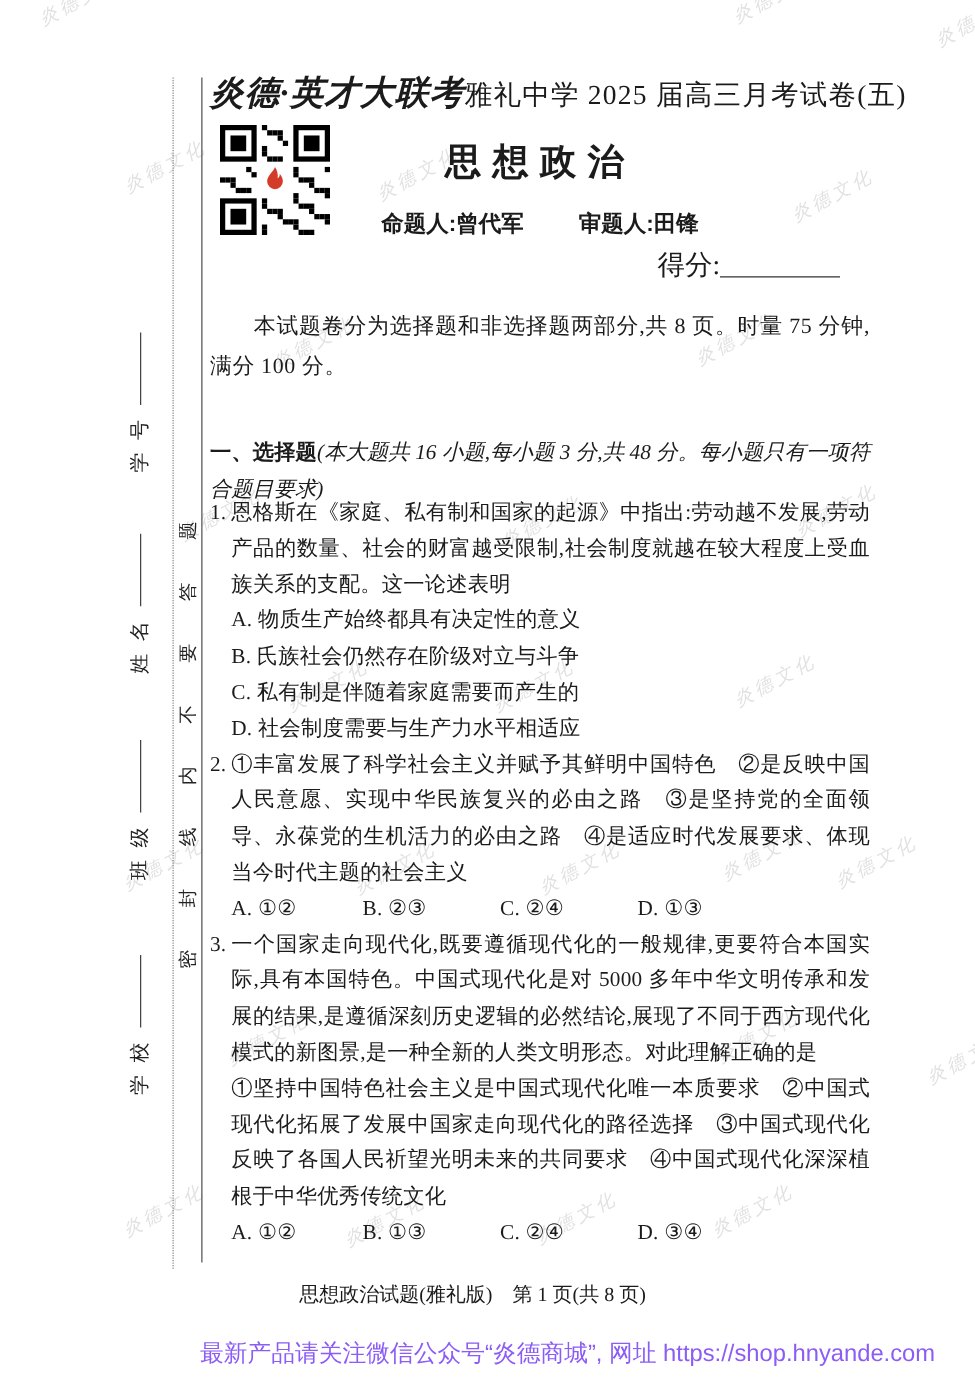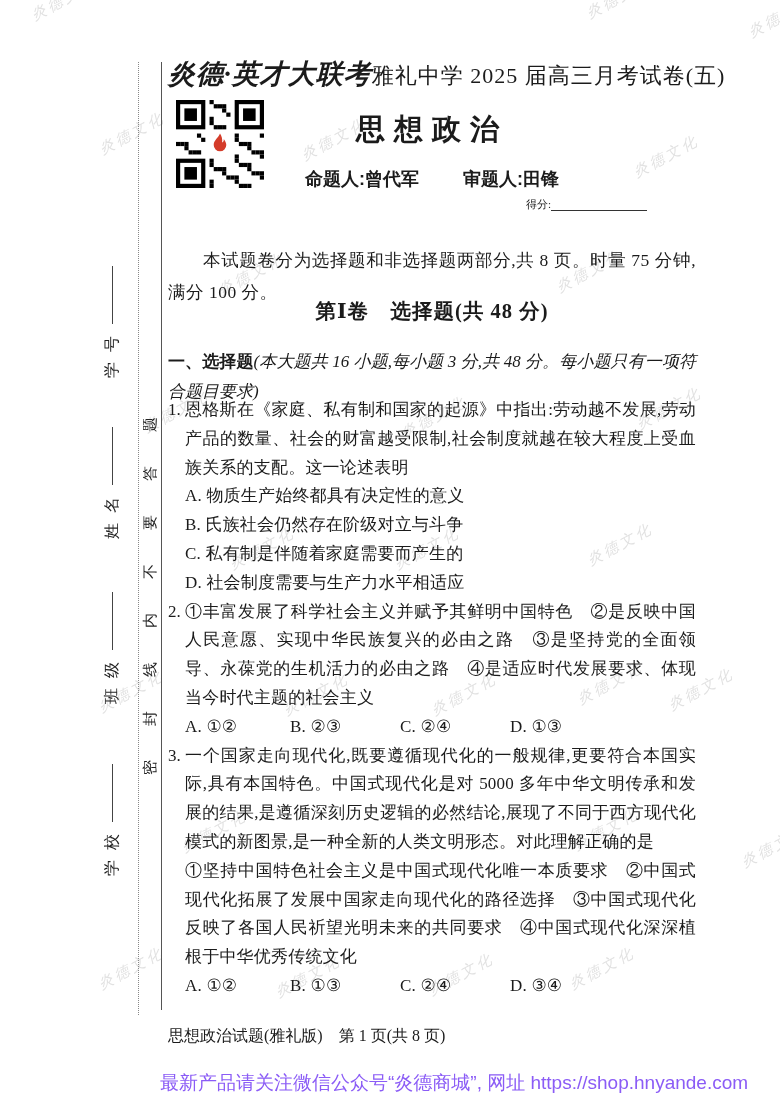--- a/index.html
+++ b/index.html
@@ -50,21 +50,21 @@
     font-family:"Liberation Sans","DejaVu Sans",sans-serif; font-weight:bold;
     font-size:29px; letter-spacing:9px;
   }
 
   .setters {
     position:absolute; top:167px; left:0; width:100%; text-align:center;
     font-family:"Liberation Sans","DejaVu Sans",sans-serif; font-weight:bold; font-size:18px;
   }
   .setters .gap { display:inline-block; width:44px; }
 
-  .score { position:absolute; top:197px; left:358px; font-size:11px; }
+  .score { position:absolute; top:197px; left:358px; font-size:22px; }
   .score .score-line { display:inline-block; width:96px; height:1px; border-bottom:1px solid #333; vertical-align:-3px; }
 
   .intro {
     position:absolute; top:233px; left:0; width:528px;
     font-size:17.5px; line-height:31.5px; text-indent:2em; text-align:justify; letter-spacing:0.5px;margin-top:12px;
   }
 
   .sec-title { position:absolute; top:297px; left:0; width:100%; text-align:center; font-size:20.5px; font-weight:bold; letter-spacing:1px; }
 
   .instruction { position:absolute; top:347px; left:0; width:528px; font-size:17px; line-height:30px; text-align:justify; }
@@ -73,21 +73,21 @@
 
   .questions { position:absolute; top:396px; left:0; width:528px; font-size:17px; line-height:28.8px; }
   .q { position:relative; padding-left:17px; text-align:justify; letter-spacing:0.2px; }
   .qnum { position:absolute; left:0; top:0; letter-spacing:0; }
   .optline { text-align:left; }
   .optrow { display:flex; text-align:left; }
   .optrow span:nth-child(1) { width:105px; }
   .optrow span:nth-child(2) { width:110px; }
   .optrow span:nth-child(3) { width:110px; }
 
-  .footer-page { position:absolute; left:168px; top:1026px; width:420px; font-size:16px; z-index:1; }
+  .footer-page { position:absolute; left:168px; top:1026px; width:420px; text-align:center; font-size:16px; z-index:1; }
 
   .promo {
     position:absolute; left:160px; top:1070px; z-index:1;
     font-family:"Liberation Sans","DejaVu Sans",sans-serif; font-weight:normal; font-size:19px; color:#8b5cf6;
     white-space:nowrap;
   }
 </style>
 </head>
 <body>
 
@@ -224,21 +224,20 @@
   <div class="setters">
     <span>命题人:曾代军</span><span class="gap"></span><span>审题人:田锋</span>
   </div>
 
   <div class="score">
     <span>得分:</span><span class="score-line"></span>
   </div>
 
   <div class="intro">本试题卷分为选择题和非选择题两部分,共 8 页。时量 75 分钟,满分 100 分。</div>
 
-  <div class="sec-title">第Ⅰ卷　选择题(共 48 分)</div>
 
   <div class="instruction">
     <span class="lead">一、选择题</span><span class="rest">(本大题共 16 小题,每小题 3 分,共 48 分。每小题只有一项符合题目要求)</span>
   </div>
 
   <div class="questions">
 
     <div class="q">
       <span class="qnum">1.</span>
       <div>恩格斯在《家庭、私有制和国家的起源》中指出:劳动越不发展,劳动产品的数量、社会的财富越受限制,社会制度就越在较大程度上受血族关系的支配。这一论述表明</div>

